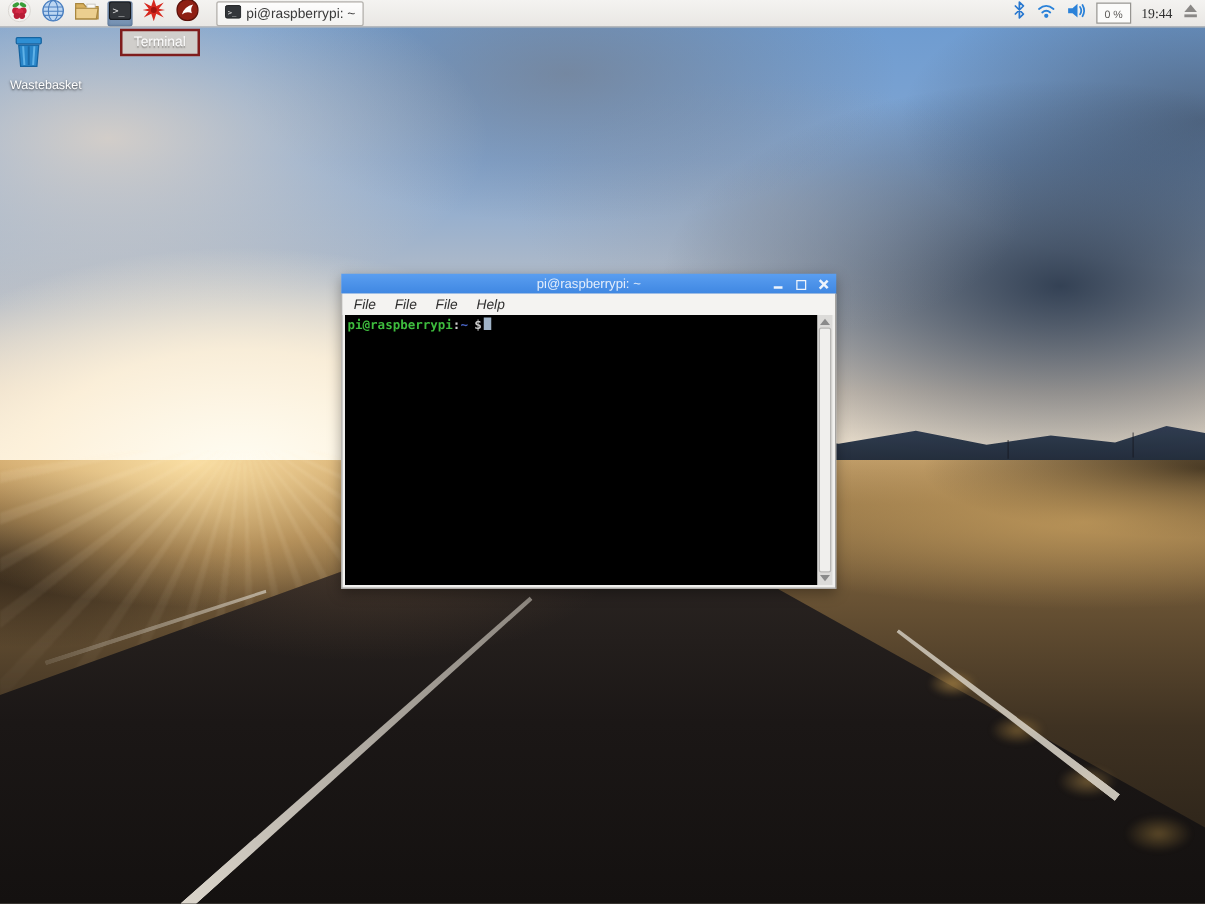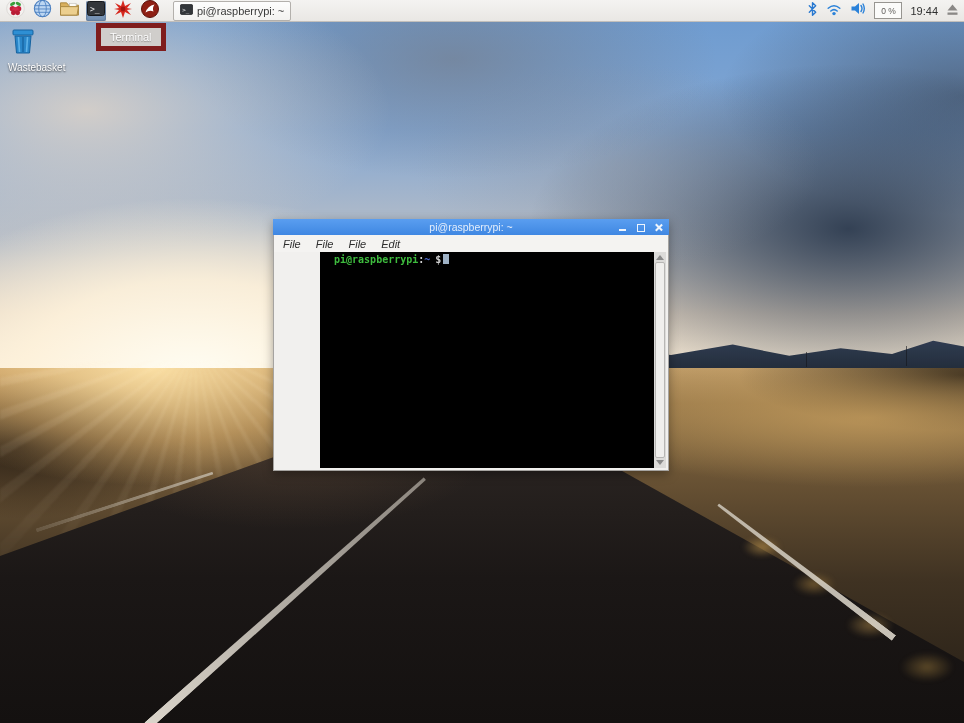--- a/index.html
+++ b/index.html
@@ -63,42 +63,42 @@
   .taskbar{position:absolute;left:0;top:0;width:964px;height:22px;z-index:20;
     background:linear-gradient(180deg,#f4f3f1,#e9e7e4);border-bottom:1px solid #c2bfbb;
     display:flex;align-items:center;padding:0 5px;box-sizing:border-box;gap:7px;}
   .launcher{display:flex;align-items:center;justify-content:center;width:20px;height:20px;border-radius:2px;}
   .launcher.pressed{background:linear-gradient(180deg,#8aa0bd,#7390b2);box-shadow:inset 0 0 2px rgba(30,50,80,.6);}
   .task-btn{display:flex;align-items:center;gap:4px;margin-left:6px;height:18px;padding:0 6px;
     background:linear-gradient(180deg,#fdfdfd,#f3f2f0);border:1px solid #b3b0ac;border-radius:2px;font-size:11px;color:#3a3a3a;}
   .tb-right{margin-left:auto;display:flex;align-items:center;gap:8px;}
   .cpu-box{width:26px;height:15px;border:1px solid #979591;background:#fbfbfa;display:flex;align-items:center;justify-content:center;
     font-size:8.5px;color:#5e5c59;}
-  .clock{font-size:11px;color:#2f2f2f;}
-  .tooltip{position:absolute;left:96px;top:23px;z-index:30;background:rgba(210,207,203,.96);border:5px solid #7f1d1d;
+  .clock{font-size:11px;color:#2f2f2f;font-family:Liberation Serif, serif;}
+  .tooltip{position:absolute;left:96px;top:23px;z-index:30;background:rgba(210,207,203,.96);border:2px solid #7f1d1d;
     padding:3px 9px;font-size:11px;color:#fcfcfc;text-shadow:0 1px 1px rgba(120,118,115,.7);}
 
   
   .window{position:absolute;left:273px;top:219px;width:396px;height:252px;z-index:10;
     box-shadow:0 3px 10px rgba(0,0,0,.35);font-size:11px;}
   .titlebar{position:absolute;left:0;top:0;right:0;height:16px;
     background:linear-gradient(180deg,#5a9ef0,#3f87e2);display:flex;align-items:center;}
   .title{position:absolute;left:0;right:0;text-align:center;color:#e3edfb;font-size:10.5px;line-height:16px;}
   .controls{position:absolute;right:6px;top:0;height:16px;display:flex;align-items:center;gap:9px;}
   .wbtn{position:relative;width:9px;height:9px;}
   .btn-min::after{content:"";position:absolute;left:1px;bottom:1px;width:7px;height:2px;background:#eef4fc;}
   .btn-max::after{content:"";position:absolute;left:1px;top:1px;width:6px;height:6px;border:1.2px solid #eef4fc;}
   .btn-close::before,.btn-close::after{content:"";position:absolute;left:4px;top:0;width:1.6px;height:9px;background:#eef4fc;}
   .btn-close::before{transform:rotate(45deg);} .btn-close::after{transform:rotate(-45deg);}
   .win-body{position:absolute;left:0;top:16px;right:0;bottom:0;background:#f1f0ee;
     border:1px solid #a5a3a0;border-top:none;box-sizing:border-box;}
   .menubar{height:17px;display:flex;align-items:center;gap:15px;padding-left:9px;font-size:11px;color:#2e2e2e;
     background:#f4f3f1;font-style:italic;}
   .term{position:absolute;left:2px;top:17px;right:14px;bottom:2px;background:#000;overflow:hidden;
-    font-family:"DejaVu Sans Mono",monospace;font-size:10px;font-weight:bold;line-height:12px;padding:2px 14px;margin-left:44px;}
+    font-family:"DejaVu Sans Mono",monospace;font-size:10px;font-weight:bold;line-height:12px;padding:2px 2px;}
   .p-user{color:#3ebc3e;} .p-colon{color:#cfcfcf;} .p-path{color:#4a66c8;} .p-sym{color:#cfcfcf;margin-left:5px;}
   .cursor{display:inline-block;width:6px;height:10px;background:#9fb2c6;vertical-align:-1px;margin-left:2px;}
   .scrollbar{position:absolute;right:2px;top:17px;bottom:2px;width:12px;background:#dcdbd9;}
   .sb-thumb{position:absolute;left:1px;right:1px;top:10px;bottom:10px;background:#f0efed;border:1px solid #b7b6b4;border-radius:2px;}
   .sb-up{position:absolute;left:2px;top:3px;width:0;height:0;border-left:4px solid transparent;border-right:4px solid transparent;border-bottom:5px solid #8a8a8a;}
   .sb-down{position:absolute;left:2px;bottom:3px;width:0;height:0;border-left:4px solid transparent;border-right:4px solid transparent;border-top:5px solid #8a8a8a;}
 </style>
 </head>
 <body>
 
@@ -242,21 +242,21 @@
         <span class="wbtn btn-min"></span>
         <span class="wbtn btn-max"></span>
         <span class="wbtn btn-close"></span>
       </div>
     </div>
     <div class="win-body">
       <div class="menubar">
         <span>File</span>
         <span>File</span>
         <span>File</span>
-        <span>Edit</span>
+        <span>Help</span>
       </div>
       <div class="term">
         <span class="p-user">pi@raspberrypi</span><span class="p-colon">:</span><span class="p-path">~</span><span class="p-sym">$</span><span class="cursor"></span>
       </div>
       <div class="scrollbar">
         <div class="sb-up"></div>
         <div class="sb-thumb"></div>
         <div class="sb-down"></div>
       </div>
     </div>

